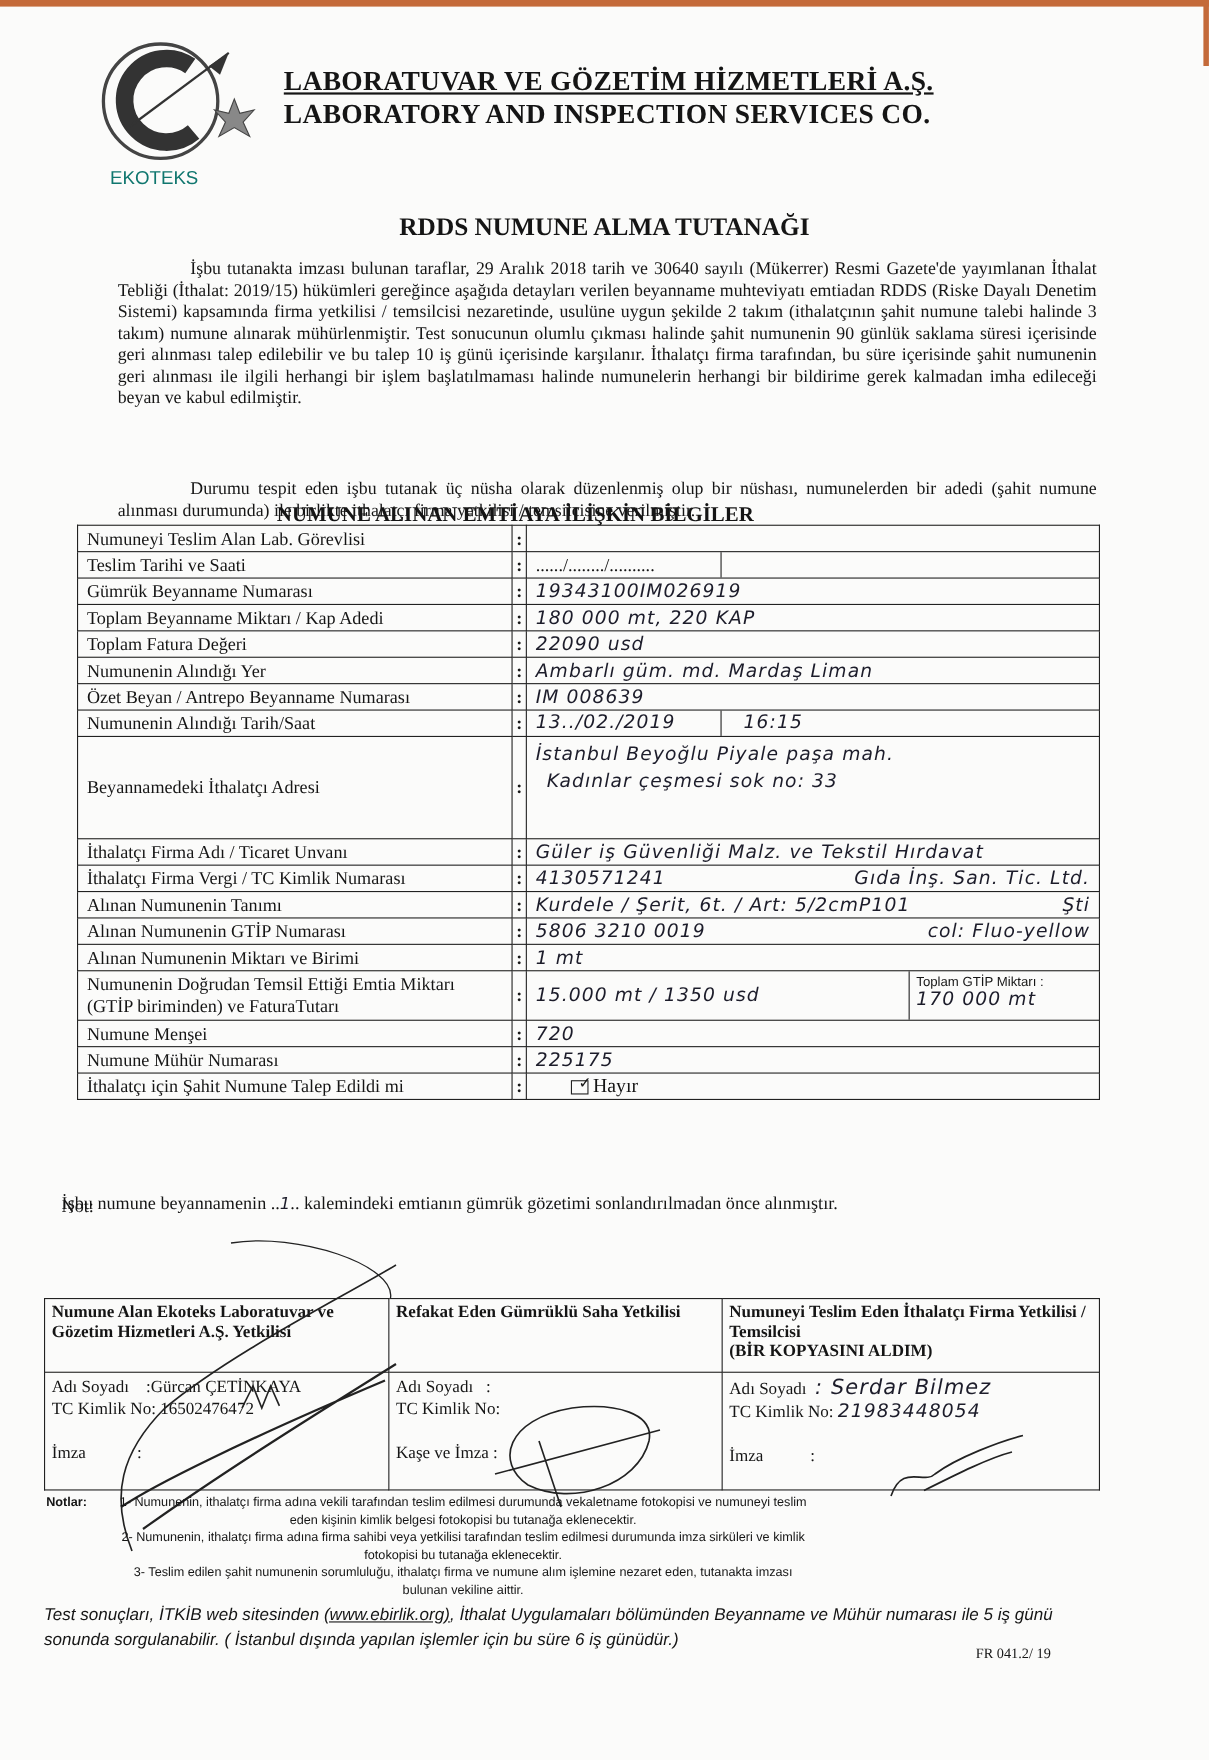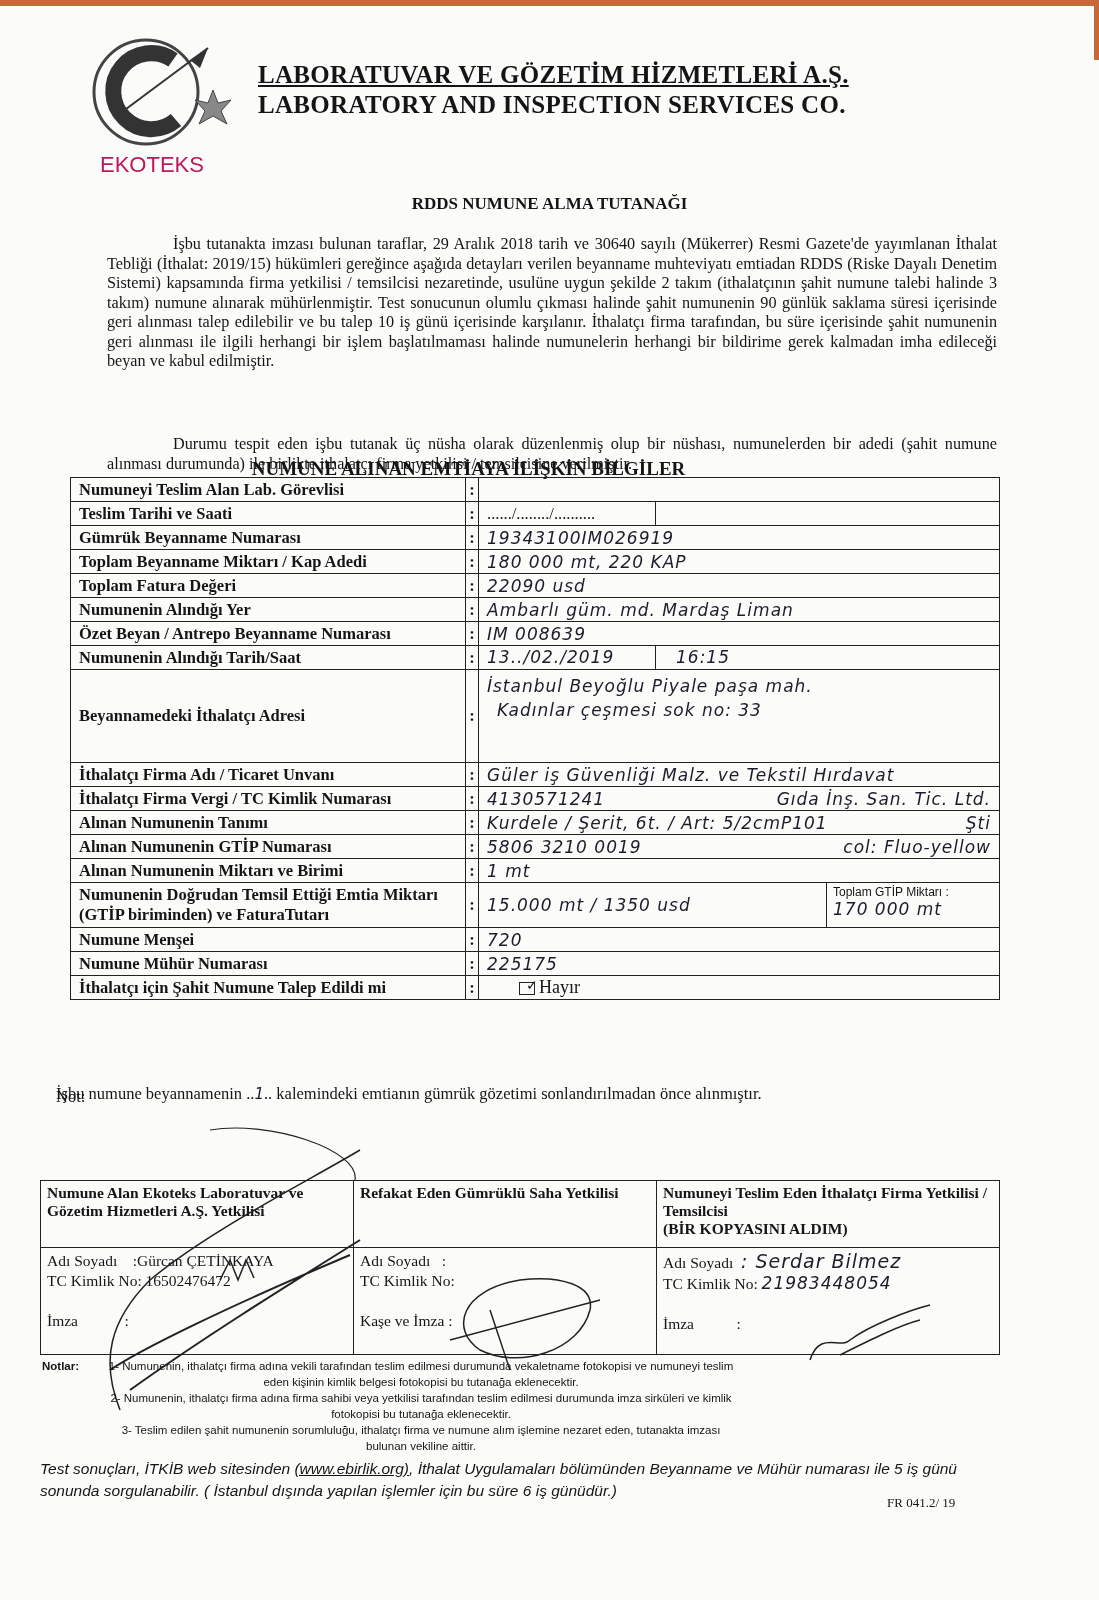--- a/index.html
+++ b/index.html
@@ -1,29 +1,29 @@
 <!DOCTYPE html>
 <html><head>
 <meta charset="utf-8">
 <style>
   html,body{margin:0;padding:0;}
   body{width:1099px;height:1600px;background:#fbfbfa;position:relative;overflow:hidden;font-family:"Liberation Serif","DejaVu Serif",serif;color:#151515;}
   .topedge{position:absolute;left:0;top:0;width:1099px;height:6px;background:#c46a3a;}
   .rightedge{position:absolute;right:0;top:0;width:5px;height:60px;background:#c46a3a;}
   .logo{position:absolute;left:78px;top:20px;width:160px;height:160px;}
-  .logo-name{position:absolute;left:100px;top:152px;font-family:"Liberation Sans","DejaVu Sans",sans-serif;font-size:22px;color:#be185d;}
+  .logo-name{position:absolute;left:100px;top:152px;font-family:"Liberation Sans","DejaVu Sans",sans-serif;font-size:17px;color:#0f766e;}
   .company{position:absolute;left:258px;top:60px;font-weight:bold;font-size:25px;line-height:30px;letter-spacing:0.3px;}
   .company .tr{text-decoration:underline;}
-  .doc-title{position:absolute;left:0;width:1099px;top:194px;text-align:center;font-weight:bold;font-size:17px;}
+  .doc-title{position:absolute;left:0;width:1099px;top:194px;text-align:center;font-weight:bold;font-size:23px;}
   .para{position:absolute;left:90px;width:924px;font-size:16.2px;line-height:19.5px;text-align:justify;}
   .para p{margin:17px;text-indent:66px;}
   .sec-title{position:absolute;left:0;width:937px;top:458px;text-align:center;font-weight:bold;font-size:19px;}
   table.info{position:absolute;left:70px;top:477px;width:930px;border-collapse:collapse;font-size:16.5px;}
   table.info td{border:1.5px solid #222;padding:0 8px;height:23px;vertical-align:middle;}
-  table.info td.lbl{font-weight:bold;width:378px;}
+  table.info td.lbl{font-weight:normal;width:378px;}
   table.info td.col{width:6px;text-align:center;padding:0 3px;font-weight:bold;}
   .hw{font-family:"DejaVu Sans",sans-serif;font-style:italic;font-size:17px;color:#1c1c2a;letter-spacing:1px;}
   .split{display:flex;align-items:stretch;height:100%;}
   .split .a{flex:0 0 160px;border-right:1.5px solid #222;}
   .split .b{flex:1;font-style:italic;}
   .small{font-family:"Liberation Sans",sans-serif;font-size:12px;font-style:normal;}
   .after{position:absolute;left:56px;top:1084px;font-size:16.5px;}
   .not{position:absolute;left:56px;top:1087px;font-size:16.5px;}
   table.sig{position:absolute;left:40px;top:1180px;width:960px;border-collapse:collapse;font-size:15.5px;}
   table.sig td{border:1.5px solid #222;padding:3px 6px;vertical-align:top;}

